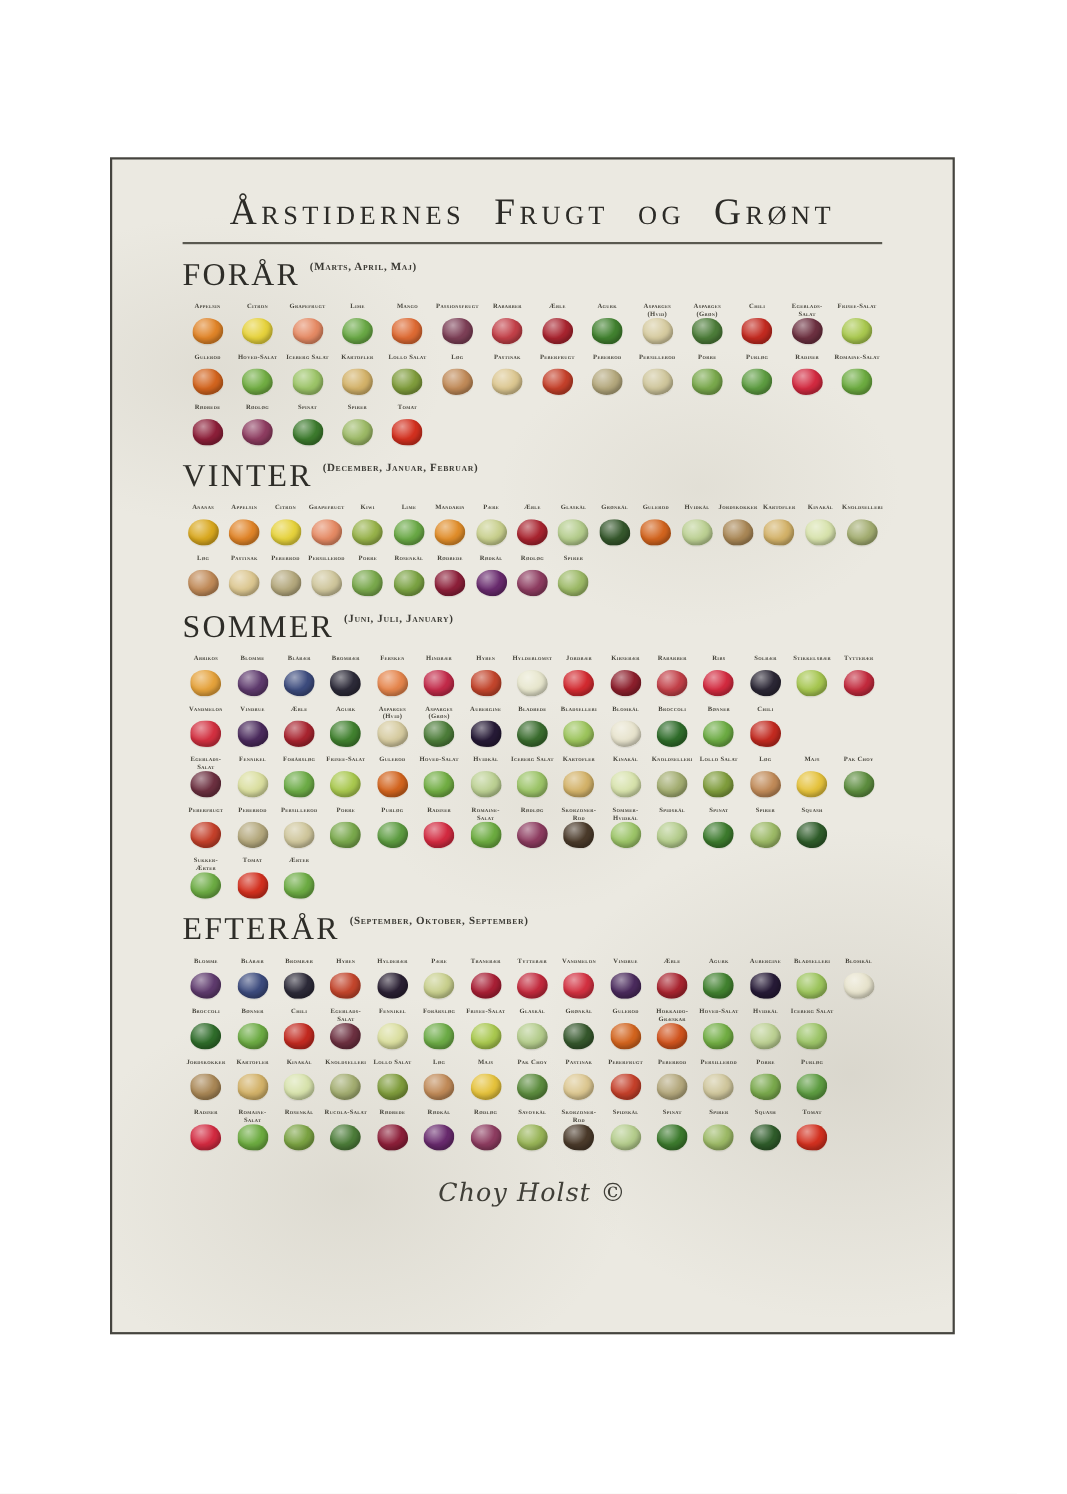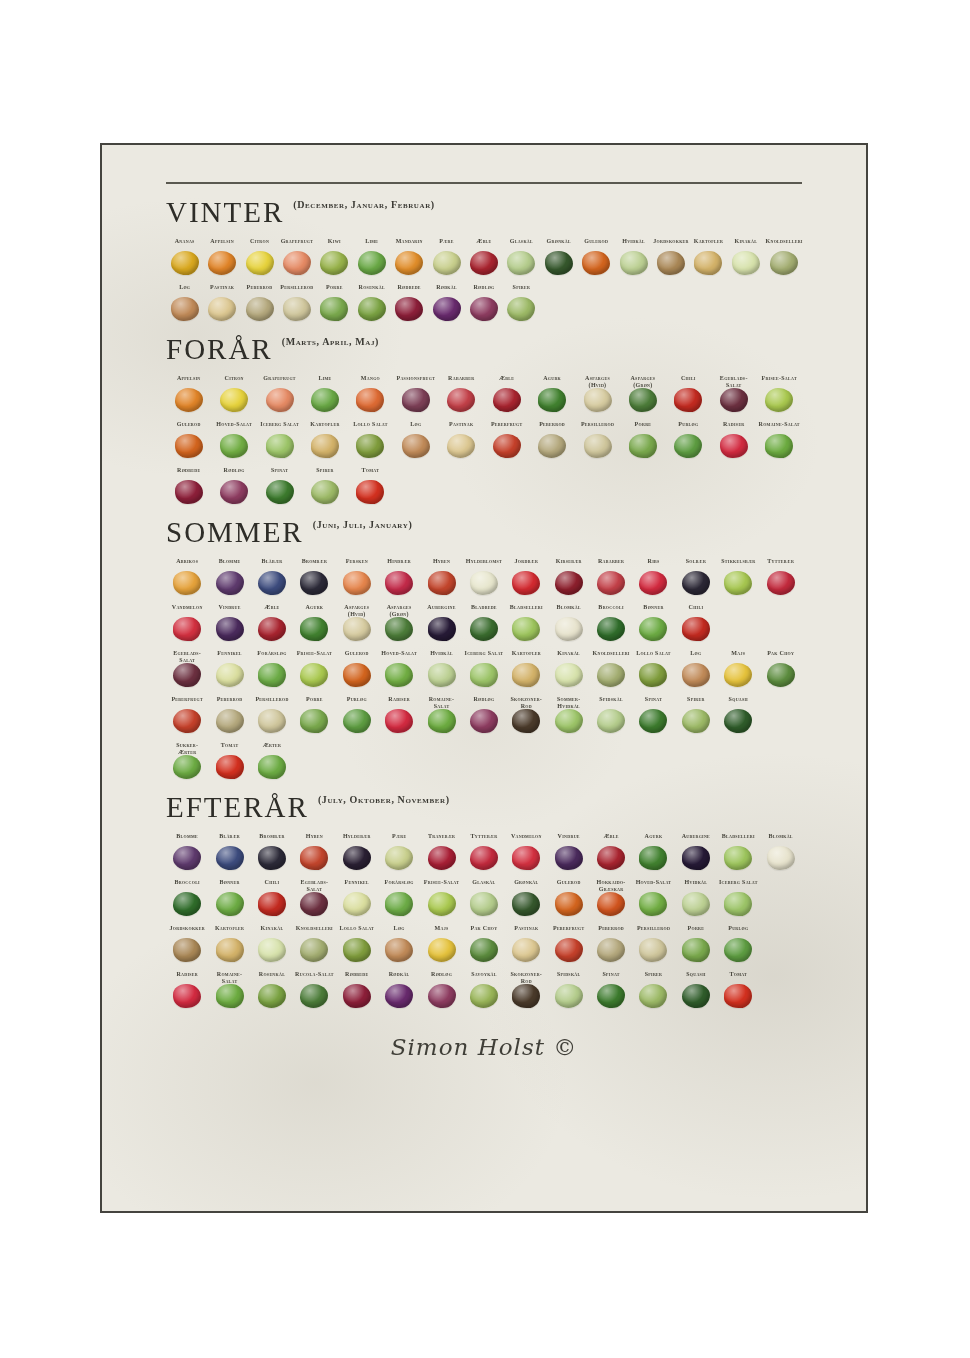--- a/index.html
+++ b/index.html
@@ -46,23 +46,201 @@
     font-family:"DejaVu Serif", serif;font-style:italic;font-size:23px;letter-spacing:1px;
     color:#403f38;margin-top:2px;
   }
 </style>
 </head>
 <body>
 
 <div class="poster-frame">
   <div class="poster">
     <header>
+      <h1>Årstidernes Frugt og Grønt</h1>
       <div class="title-rule"></div>
     </header>
     <main>
+  <section class="season">
+    <h2 class="season-head">
+      <span class="season-name">Forår</span>
+      <span class="season-months">(Marts, April, Maj)</span>
+    </h2>
+    <div class="rows">
+            <div class="row">
+  <figure class="item" style="flex: 0 0 7.143%;">
+    <figcaption class="item-label">Appelsin</figcaption>
+    <span class="blob" style="background: radial-gradient(circle at 35% 28%, rgba(255, 255, 255, 0.5), rgba(255, 255, 255, 0) 48%), rgb(224, 132, 40); border-radius: 46% 54% 52% 48% / 55% 48% 52% 45%;"></span>
+  </figure>
+
+  <figure class="item" style="flex: 0 0 7.143%;">
+    <figcaption class="item-label">Citron</figcaption>
+    <span class="blob" style="background: radial-gradient(circle at 35% 28%, rgba(255, 255, 255, 0.5), rgba(255, 255, 255, 0) 48%), rgb(230, 210, 60); border-radius: 50% 50% 46% 54% / 52% 45% 55% 48%;"></span>
+  </figure>
+
+  <figure class="item" style="flex: 0 0 7.143%;">
+    <figcaption class="item-label">Grapefrugt</figcaption>
+    <span class="blob" style="background: radial-gradient(circle at 35% 28%, rgba(255, 255, 255, 0.5), rgba(255, 255, 255, 0) 48%), rgb(229, 138, 100); border-radius: 50% 50% 46% 54% / 52% 45% 55% 48%;"></span>
+  </figure>
+
+  <figure class="item" style="flex: 0 0 7.143%;">
+    <figcaption class="item-label">Lime</figcaption>
+    <span class="blob" style="background: radial-gradient(circle at 35% 28%, rgba(255, 255, 255, 0.5), rgba(255, 255, 255, 0) 48%), rgb(105, 168, 69); border-radius: 46% 54% 52% 48% / 55% 48% 52% 45%;"></span>
+  </figure>
+
+  <figure class="item" style="flex: 0 0 7.143%;">
+    <figcaption class="item-label">Mango</figcaption>
+    <span class="blob" style="background: radial-gradient(circle at 35% 28%, rgba(255, 255, 255, 0.5), rgba(255, 255, 255, 0) 48%), rgb(221, 106, 51); border-radius: 52% 48% 45% 55% / 48% 52% 55% 45%;"></span>
+  </figure>
+
+  <figure class="item" style="flex: 0 0 7.143%;">
+    <figcaption class="item-label">Passionsfrugt</figcaption>
+    <span class="blob" style="background: radial-gradient(circle at 35% 28%, rgba(255, 255, 255, 0.5), rgba(255, 255, 255, 0) 48%), rgb(124, 63, 86); border-radius: 52% 48% 45% 55% / 48% 52% 55% 45%;"></span>
+  </figure>
+
+  <figure class="item" style="flex: 0 0 7.143%;">
+    <figcaption class="item-label">Rabarber</figcaption>
+    <span class="blob" style="background: radial-gradient(circle at 35% 28%, rgba(255, 255, 255, 0.5), rgba(255, 255, 255, 0) 48%), rgb(194, 64, 72); border-radius: 46% 54% 52% 48% / 55% 48% 52% 45%;"></span>
+  </figure>
+
+  <figure class="item" style="flex: 0 0 7.143%;">
+    <figcaption class="item-label">Æble</figcaption>
+    <span class="blob" style="background: radial-gradient(circle at 35% 28%, rgba(255, 255, 255, 0.5), rgba(255, 255, 255, 0) 48%), rgb(168, 36, 47); border-radius: 46% 54% 52% 48% / 55% 48% 52% 45%;"></span>
+  </figure>
+
+  <figure class="item" style="flex: 0 0 7.143%;">
+    <figcaption class="item-label">Agurk</figcaption>
+    <span class="blob" style="background: radial-gradient(circle at 35% 28%, rgba(255, 255, 255, 0.5), rgba(255, 255, 255, 0) 48%), rgb(65, 129, 47); border-radius: 52% 48% 45% 55% / 48% 52% 55% 45%;"></span>
+  </figure>
+
+  <figure class="item" style="flex: 0 0 7.143%;">
+    <figcaption class="item-label">Asparges (Hvid)</figcaption>
+    <span class="blob" style="background: radial-gradient(circle at 35% 28%, rgba(255, 255, 255, 0.5), rgba(255, 255, 255, 0) 48%), rgb(214, 203, 160); border-radius: 48% 52% 55% 45% / 45% 55% 48% 52%;"></span>
+  </figure>
+
+  <figure class="item" style="flex: 0 0 7.143%;">
+    <figcaption class="item-label">Asparges (Grøn)</figcaption>
+    <span class="blob" style="background: radial-gradient(circle at 35% 28%, rgba(255, 255, 255, 0.5), rgba(255, 255, 255, 0) 48%), rgb(76, 124, 57); border-radius: 48% 52% 55% 45% / 45% 55% 48% 52%;"></span>
+  </figure>
+
+  <figure class="item" style="flex: 0 0 7.143%;">
+    <figcaption class="item-label">Chili</figcaption>
+    <span class="blob" style="background: radial-gradient(circle at 35% 28%, rgba(255, 255, 255, 0.5), rgba(255, 255, 255, 0) 48%), rgb(194, 42, 32); border-radius: 52% 48% 45% 55% / 48% 52% 55% 45%;"></span>
+  </figure>
+
+  <figure class="item" style="flex: 0 0 7.143%;">
+    <figcaption class="item-label">Egeblads-Salat</figcaption>
+    <span class="blob" style="background: radial-gradient(circle at 35% 28%, rgba(255, 255, 255, 0.5), rgba(255, 255, 255, 0) 48%), rgb(108, 48, 64); border-radius: 50% 50% 46% 54% / 52% 45% 55% 48%;"></span>
+  </figure>
+
+  <figure class="item" style="flex: 0 0 7.143%;">
+    <figcaption class="item-label">Frisee-Salat</figcaption>
+    <span class="blob" style="background: radial-gradient(circle at 35% 28%, rgba(255, 255, 255, 0.5), rgba(255, 255, 255, 0) 48%), rgb(169, 200, 79); border-radius: 46% 54% 52% 48% / 55% 48% 52% 45%;"></span>
+  </figure>
+</div>
+            <div class="row">
+  <figure class="item" style="flex: 0 0 7.143%;">
+    <figcaption class="item-label">Gulerod</figcaption>
+    <span class="blob" style="background: radial-gradient(circle at 35% 28%, rgba(255, 255, 255, 0.5), rgba(255, 255, 255, 0) 48%), rgb(210, 100, 30); border-radius: 48% 52% 55% 45% / 45% 55% 48% 52%;"></span>
+  </figure>
+
+  <figure class="item" style="flex: 0 0 7.143%;">
+    <figcaption class="item-label">Hoved-Salat</figcaption>
+    <span class="blob" style="background: radial-gradient(circle at 35% 28%, rgba(255, 255, 255, 0.5), rgba(255, 255, 255, 0) 48%), rgb(113, 173, 67); border-radius: 48% 52% 55% 45% / 45% 55% 48% 52%;"></span>
+  </figure>
+
+  <figure class="item" style="flex: 0 0 7.143%;">
+    <figcaption class="item-label">Iceberg Salat</figcaption>
+    <span class="blob" style="background: radial-gradient(circle at 35% 28%, rgba(255, 255, 255, 0.5), rgba(255, 255, 255, 0) 48%), rgb(156, 196, 104); border-radius: 52% 48% 45% 55% / 48% 52% 55% 45%;"></span>
+  </figure>
+
+  <figure class="item" style="flex: 0 0 7.143%;">
+    <figcaption class="item-label">Kartofler</figcaption>
+    <span class="blob" style="background: radial-gradient(circle at 35% 28%, rgba(255, 255, 255, 0.5), rgba(255, 255, 255, 0) 48%), rgb(211, 178, 105); border-radius: 52% 48% 45% 55% / 48% 52% 55% 45%;"></span>
+  </figure>
+
+  <figure class="item" style="flex: 0 0 7.143%;">
+    <figcaption class="item-label">Lollo Salat</figcaption>
+    <span class="blob" style="background: radial-gradient(circle at 35% 28%, rgba(255, 255, 255, 0.5), rgba(255, 255, 255, 0) 48%), rgb(127, 156, 60); border-radius: 48% 52% 55% 45% / 45% 55% 48% 52%;"></span>
+  </figure>
+
+  <figure class="item" style="flex: 0 0 7.143%;">
+    <figcaption class="item-label">Løg</figcaption>
+    <span class="blob" style="background: radial-gradient(circle at 35% 28%, rgba(255, 255, 255, 0.5), rgba(255, 255, 255, 0) 48%), rgb(192, 138, 88); border-radius: 48% 52% 55% 45% / 45% 55% 48% 52%;"></span>
+  </figure>
+
+  <figure class="item" style="flex: 0 0 7.143%;">
+    <figcaption class="item-label">Pastinak</figcaption>
+    <span class="blob" style="background: radial-gradient(circle at 35% 28%, rgba(255, 255, 255, 0.5), rgba(255, 255, 255, 0) 48%), rgb(220, 199, 145); border-radius: 46% 54% 52% 48% / 55% 48% 52% 45%;"></span>
+  </figure>
+
+  <figure class="item" style="flex: 0 0 7.143%;">
+    <figcaption class="item-label">Peberfrugt</figcaption>
+    <span class="blob" style="background: radial-gradient(circle at 35% 28%, rgba(255, 255, 255, 0.5), rgba(255, 255, 255, 0) 48%), rgb(196, 64, 42); border-radius: 50% 50% 46% 54% / 52% 45% 55% 48%;"></span>
+  </figure>
+
+  <figure class="item" style="flex: 0 0 7.143%;">
+    <figcaption class="item-label">Peberrod</figcaption>
+    <span class="blob" style="background: radial-gradient(circle at 35% 28%, rgba(255, 255, 255, 0.5), rgba(255, 255, 255, 0) 48%), rgb(180, 168, 125); border-radius: 46% 54% 52% 48% / 55% 48% 52% 45%;"></span>
+  </figure>
+
+  <figure class="item" style="flex: 0 0 7.143%;">
+    <figcaption class="item-label">Persillerod</figcaption>
+    <span class="blob" style="background: radial-gradient(circle at 35% 28%, rgba(255, 255, 255, 0.5), rgba(255, 255, 255, 0) 48%), rgb(207, 198, 156); border-radius: 48% 52% 55% 45% / 45% 55% 48% 52%;"></span>
+  </figure>
+
+  <figure class="item" style="flex: 0 0 7.143%;">
+    <figcaption class="item-label">Porre</figcaption>
+    <span class="blob" style="background: radial-gradient(circle at 35% 28%, rgba(255, 255, 255, 0.5), rgba(255, 255, 255, 0) 48%), rgb(121, 168, 76); border-radius: 52% 48% 45% 55% / 48% 52% 55% 45%;"></span>
+  </figure>
+
+  <figure class="item" style="flex: 0 0 7.143%;">
+    <figcaption class="item-label">Purløg</figcaption>
+    <span class="blob" style="background: radial-gradient(circle at 35% 28%, rgba(255, 255, 255, 0.5), rgba(255, 255, 255, 0) 48%), rgb(93, 156, 65); border-radius: 50% 50% 46% 54% / 52% 45% 55% 48%;"></span>
+  </figure>
+
+  <figure class="item" style="flex: 0 0 7.143%;">
+    <figcaption class="item-label">Radiser</figcaption>
+    <span class="blob" style="background: radial-gradient(circle at 35% 28%, rgba(255, 255, 255, 0.5), rgba(255, 255, 255, 0) 48%), rgb(210, 42, 64); border-radius: 48% 52% 55% 45% / 45% 55% 48% 52%;"></span>
+  </figure>
+
+  <figure class="item" style="flex: 0 0 7.143%;">
+    <figcaption class="item-label">Romaine-Salat</figcaption>
+    <span class="blob" style="background: radial-gradient(circle at 35% 28%, rgba(255, 255, 255, 0.5), rgba(255, 255, 255, 0) 48%), rgb(108, 171, 64); border-radius: 52% 48% 45% 55% / 48% 52% 55% 45%;"></span>
+  </figure>
+</div>
+            <div class="row">
+  <figure class="item" style="flex: 0 0 7.143%;">
+    <figcaption class="item-label">Rødbede</figcaption>
+    <span class="blob" style="background: radial-gradient(circle at 35% 28%, rgba(255, 255, 255, 0.5), rgba(255, 255, 255, 0) 48%), rgb(140, 31, 57); border-radius: 48% 52% 55% 45% / 45% 55% 48% 52%;"></span>
+  </figure>
+
+  <figure class="item" style="flex: 0 0 7.143%;">
+    <figcaption class="item-label">Rødløg</figcaption>
+    <span class="blob" style="background: radial-gradient(circle at 35% 28%, rgba(255, 255, 255, 0.5), rgba(255, 255, 255, 0) 48%), rgb(141, 60, 96); border-radius: 50% 50% 46% 54% / 52% 45% 55% 48%;"></span>
+  </figure>
+
+  <figure class="item" style="flex: 0 0 7.143%;">
+    <figcaption class="item-label">Spinat</figcaption>
+    <span class="blob" style="background: radial-gradient(circle at 35% 28%, rgba(255, 255, 255, 0.5), rgba(255, 255, 255, 0) 48%), rgb(60, 122, 45); border-radius: 50% 50% 46% 54% / 52% 45% 55% 48%;"></span>
+  </figure>
+
+  <figure class="item" style="flex: 0 0 7.143%;">
+    <figcaption class="item-label">Spirer</figcaption>
+    <span class="blob" style="background: radial-gradient(circle at 35% 28%, rgba(255, 255, 255, 0.5), rgba(255, 255, 255, 0) 48%), rgb(156, 185, 102); border-radius: 50% 50% 46% 54% / 52% 45% 55% 48%;"></span>
+  </figure>
+
+  <figure class="item" style="flex: 0 0 7.143%;">
+    <figcaption class="item-label">Tomat</figcaption>
+    <span class="blob" style="background: radial-gradient(circle at 35% 28%, rgba(255, 255, 255, 0.5), rgba(255, 255, 255, 0) 48%), rgb(210, 48, 31); border-radius: 52% 48% 45% 55% / 48% 52% 55% 45%;"></span>
+  </figure>
+</div>
+          </div>
+  </section>
+
   <section class="season">
     <h2 class="season-head">
       <span class="season-name">Vinter</span>
       <span class="season-months">(December, Januar, Februar)</span>
     </h2>
     <div class="rows">
             <div class="row">
   <figure class="item" style="flex: 0 0 5.882%;">
     <figcaption class="item-label">Ananas</figcaption>
     <span class="blob" style="background: radial-gradient(circle at 35% 28%, rgba(255, 255, 255, 0.5), rgba(255, 255, 255, 0) 48%), rgb(217, 168, 31); border-radius: 50% 50% 46% 54% / 52% 45% 55% 48%;"></span>
@@ -197,197 +375,20 @@
   <figure class="item" style="flex: 0 0 5.882%;">
     <figcaption class="item-label">Spirer</figcaption>
     <span class="blob" style="background: radial-gradient(circle at 35% 28%, rgba(255, 255, 255, 0.5), rgba(255, 255, 255, 0) 48%), rgb(156, 185, 102); border-radius: 50% 50% 46% 54% / 52% 45% 55% 48%;"></span>
   </figure>
 </div>
           </div>
   </section>
 
   <section class="season">
     <h2 class="season-head">
-      <span class="season-name">Forår</span>
-      <span class="season-months">(Marts, April, Maj)</span>
-    </h2>
-    <div class="rows">
-            <div class="row">
-  <figure class="item" style="flex: 0 0 7.143%;">
-    <figcaption class="item-label">Appelsin</figcaption>
-    <span class="blob" style="background: radial-gradient(circle at 35% 28%, rgba(255, 255, 255, 0.5), rgba(255, 255, 255, 0) 48%), rgb(224, 132, 40); border-radius: 46% 54% 52% 48% / 55% 48% 52% 45%;"></span>
-  </figure>
-
-  <figure class="item" style="flex: 0 0 7.143%;">
-    <figcaption class="item-label">Citron</figcaption>
-    <span class="blob" style="background: radial-gradient(circle at 35% 28%, rgba(255, 255, 255, 0.5), rgba(255, 255, 255, 0) 48%), rgb(230, 210, 60); border-radius: 50% 50% 46% 54% / 52% 45% 55% 48%;"></span>
-  </figure>
-
-  <figure class="item" style="flex: 0 0 7.143%;">
-    <figcaption class="item-label">Grapefrugt</figcaption>
-    <span class="blob" style="background: radial-gradient(circle at 35% 28%, rgba(255, 255, 255, 0.5), rgba(255, 255, 255, 0) 48%), rgb(229, 138, 100); border-radius: 50% 50% 46% 54% / 52% 45% 55% 48%;"></span>
-  </figure>
-
-  <figure class="item" style="flex: 0 0 7.143%;">
-    <figcaption class="item-label">Lime</figcaption>
-    <span class="blob" style="background: radial-gradient(circle at 35% 28%, rgba(255, 255, 255, 0.5), rgba(255, 255, 255, 0) 48%), rgb(105, 168, 69); border-radius: 46% 54% 52% 48% / 55% 48% 52% 45%;"></span>
-  </figure>
-
-  <figure class="item" style="flex: 0 0 7.143%;">
-    <figcaption class="item-label">Mango</figcaption>
-    <span class="blob" style="background: radial-gradient(circle at 35% 28%, rgba(255, 255, 255, 0.5), rgba(255, 255, 255, 0) 48%), rgb(221, 106, 51); border-radius: 52% 48% 45% 55% / 48% 52% 55% 45%;"></span>
-  </figure>
-
-  <figure class="item" style="flex: 0 0 7.143%;">
-    <figcaption class="item-label">Passionsfrugt</figcaption>
-    <span class="blob" style="background: radial-gradient(circle at 35% 28%, rgba(255, 255, 255, 0.5), rgba(255, 255, 255, 0) 48%), rgb(124, 63, 86); border-radius: 52% 48% 45% 55% / 48% 52% 55% 45%;"></span>
-  </figure>
-
-  <figure class="item" style="flex: 0 0 7.143%;">
-    <figcaption class="item-label">Rabarber</figcaption>
-    <span class="blob" style="background: radial-gradient(circle at 35% 28%, rgba(255, 255, 255, 0.5), rgba(255, 255, 255, 0) 48%), rgb(194, 64, 72); border-radius: 46% 54% 52% 48% / 55% 48% 52% 45%;"></span>
-  </figure>
-
-  <figure class="item" style="flex: 0 0 7.143%;">
-    <figcaption class="item-label">Æble</figcaption>
-    <span class="blob" style="background: radial-gradient(circle at 35% 28%, rgba(255, 255, 255, 0.5), rgba(255, 255, 255, 0) 48%), rgb(168, 36, 47); border-radius: 46% 54% 52% 48% / 55% 48% 52% 45%;"></span>
-  </figure>
-
-  <figure class="item" style="flex: 0 0 7.143%;">
-    <figcaption class="item-label">Agurk</figcaption>
-    <span class="blob" style="background: radial-gradient(circle at 35% 28%, rgba(255, 255, 255, 0.5), rgba(255, 255, 255, 0) 48%), rgb(65, 129, 47); border-radius: 52% 48% 45% 55% / 48% 52% 55% 45%;"></span>
-  </figure>
-
-  <figure class="item" style="flex: 0 0 7.143%;">
-    <figcaption class="item-label">Asparges (Hvid)</figcaption>
-    <span class="blob" style="background: radial-gradient(circle at 35% 28%, rgba(255, 255, 255, 0.5), rgba(255, 255, 255, 0) 48%), rgb(214, 203, 160); border-radius: 48% 52% 55% 45% / 45% 55% 48% 52%;"></span>
-  </figure>
-
-  <figure class="item" style="flex: 0 0 7.143%;">
-    <figcaption class="item-label">Asparges (Grøn)</figcaption>
-    <span class="blob" style="background: radial-gradient(circle at 35% 28%, rgba(255, 255, 255, 0.5), rgba(255, 255, 255, 0) 48%), rgb(76, 124, 57); border-radius: 48% 52% 55% 45% / 45% 55% 48% 52%;"></span>
-  </figure>
-
-  <figure class="item" style="flex: 0 0 7.143%;">
-    <figcaption class="item-label">Chili</figcaption>
-    <span class="blob" style="background: radial-gradient(circle at 35% 28%, rgba(255, 255, 255, 0.5), rgba(255, 255, 255, 0) 48%), rgb(194, 42, 32); border-radius: 52% 48% 45% 55% / 48% 52% 55% 45%;"></span>
-  </figure>
-
-  <figure class="item" style="flex: 0 0 7.143%;">
-    <figcaption class="item-label">Egeblads-Salat</figcaption>
-    <span class="blob" style="background: radial-gradient(circle at 35% 28%, rgba(255, 255, 255, 0.5), rgba(255, 255, 255, 0) 48%), rgb(108, 48, 64); border-radius: 50% 50% 46% 54% / 52% 45% 55% 48%;"></span>
-  </figure>
-
-  <figure class="item" style="flex: 0 0 7.143%;">
-    <figcaption class="item-label">Frisee-Salat</figcaption>
-    <span class="blob" style="background: radial-gradient(circle at 35% 28%, rgba(255, 255, 255, 0.5), rgba(255, 255, 255, 0) 48%), rgb(169, 200, 79); border-radius: 46% 54% 52% 48% / 55% 48% 52% 45%;"></span>
-  </figure>
-</div>
-            <div class="row">
-  <figure class="item" style="flex: 0 0 7.143%;">
-    <figcaption class="item-label">Gulerod</figcaption>
-    <span class="blob" style="background: radial-gradient(circle at 35% 28%, rgba(255, 255, 255, 0.5), rgba(255, 255, 255, 0) 48%), rgb(210, 100, 30); border-radius: 48% 52% 55% 45% / 45% 55% 48% 52%;"></span>
-  </figure>
-
-  <figure class="item" style="flex: 0 0 7.143%;">
-    <figcaption class="item-label">Hoved-Salat</figcaption>
-    <span class="blob" style="background: radial-gradient(circle at 35% 28%, rgba(255, 255, 255, 0.5), rgba(255, 255, 255, 0) 48%), rgb(113, 173, 67); border-radius: 48% 52% 55% 45% / 45% 55% 48% 52%;"></span>
-  </figure>
-
-  <figure class="item" style="flex: 0 0 7.143%;">
-    <figcaption class="item-label">Iceberg Salat</figcaption>
-    <span class="blob" style="background: radial-gradient(circle at 35% 28%, rgba(255, 255, 255, 0.5), rgba(255, 255, 255, 0) 48%), rgb(156, 196, 104); border-radius: 52% 48% 45% 55% / 48% 52% 55% 45%;"></span>
-  </figure>
-
-  <figure class="item" style="flex: 0 0 7.143%;">
-    <figcaption class="item-label">Kartofler</figcaption>
-    <span class="blob" style="background: radial-gradient(circle at 35% 28%, rgba(255, 255, 255, 0.5), rgba(255, 255, 255, 0) 48%), rgb(211, 178, 105); border-radius: 52% 48% 45% 55% / 48% 52% 55% 45%;"></span>
-  </figure>
-
-  <figure class="item" style="flex: 0 0 7.143%;">
-    <figcaption class="item-label">Lollo Salat</figcaption>
-    <span class="blob" style="background: radial-gradient(circle at 35% 28%, rgba(255, 255, 255, 0.5), rgba(255, 255, 255, 0) 48%), rgb(127, 156, 60); border-radius: 48% 52% 55% 45% / 45% 55% 48% 52%;"></span>
-  </figure>
-
-  <figure class="item" style="flex: 0 0 7.143%;">
-    <figcaption class="item-label">Løg</figcaption>
-    <span class="blob" style="background: radial-gradient(circle at 35% 28%, rgba(255, 255, 255, 0.5), rgba(255, 255, 255, 0) 48%), rgb(192, 138, 88); border-radius: 48% 52% 55% 45% / 45% 55% 48% 52%;"></span>
-  </figure>
-
-  <figure class="item" style="flex: 0 0 7.143%;">
-    <figcaption class="item-label">Pastinak</figcaption>
-    <span class="blob" style="background: radial-gradient(circle at 35% 28%, rgba(255, 255, 255, 0.5), rgba(255, 255, 255, 0) 48%), rgb(220, 199, 145); border-radius: 46% 54% 52% 48% / 55% 48% 52% 45%;"></span>
-  </figure>
-
-  <figure class="item" style="flex: 0 0 7.143%;">
-    <figcaption class="item-label">Peberfrugt</figcaption>
-    <span class="blob" style="background: radial-gradient(circle at 35% 28%, rgba(255, 255, 255, 0.5), rgba(255, 255, 255, 0) 48%), rgb(196, 64, 42); border-radius: 50% 50% 46% 54% / 52% 45% 55% 48%;"></span>
-  </figure>
-
-  <figure class="item" style="flex: 0 0 7.143%;">
-    <figcaption class="item-label">Peberrod</figcaption>
-    <span class="blob" style="background: radial-gradient(circle at 35% 28%, rgba(255, 255, 255, 0.5), rgba(255, 255, 255, 0) 48%), rgb(180, 168, 125); border-radius: 46% 54% 52% 48% / 55% 48% 52% 45%;"></span>
-  </figure>
-
-  <figure class="item" style="flex: 0 0 7.143%;">
-    <figcaption class="item-label">Persillerod</figcaption>
-    <span class="blob" style="background: radial-gradient(circle at 35% 28%, rgba(255, 255, 255, 0.5), rgba(255, 255, 255, 0) 48%), rgb(207, 198, 156); border-radius: 48% 52% 55% 45% / 45% 55% 48% 52%;"></span>
-  </figure>
-
-  <figure class="item" style="flex: 0 0 7.143%;">
-    <figcaption class="item-label">Porre</figcaption>
-    <span class="blob" style="background: radial-gradient(circle at 35% 28%, rgba(255, 255, 255, 0.5), rgba(255, 255, 255, 0) 48%), rgb(121, 168, 76); border-radius: 52% 48% 45% 55% / 48% 52% 55% 45%;"></span>
-  </figure>
-
-  <figure class="item" style="flex: 0 0 7.143%;">
-    <figcaption class="item-label">Purløg</figcaption>
-    <span class="blob" style="background: radial-gradient(circle at 35% 28%, rgba(255, 255, 255, 0.5), rgba(255, 255, 255, 0) 48%), rgb(93, 156, 65); border-radius: 50% 50% 46% 54% / 52% 45% 55% 48%;"></span>
-  </figure>
-
-  <figure class="item" style="flex: 0 0 7.143%;">
-    <figcaption class="item-label">Radiser</figcaption>
-    <span class="blob" style="background: radial-gradient(circle at 35% 28%, rgba(255, 255, 255, 0.5), rgba(255, 255, 255, 0) 48%), rgb(210, 42, 64); border-radius: 48% 52% 55% 45% / 45% 55% 48% 52%;"></span>
-  </figure>
-
-  <figure class="item" style="flex: 0 0 7.143%;">
-    <figcaption class="item-label">Romaine-Salat</figcaption>
-    <span class="blob" style="background: radial-gradient(circle at 35% 28%, rgba(255, 255, 255, 0.5), rgba(255, 255, 255, 0) 48%), rgb(108, 171, 64); border-radius: 52% 48% 45% 55% / 48% 52% 55% 45%;"></span>
-  </figure>
-</div>
-            <div class="row">
-  <figure class="item" style="flex: 0 0 7.143%;">
-    <figcaption class="item-label">Rødbede</figcaption>
-    <span class="blob" style="background: radial-gradient(circle at 35% 28%, rgba(255, 255, 255, 0.5), rgba(255, 255, 255, 0) 48%), rgb(140, 31, 57); border-radius: 48% 52% 55% 45% / 45% 55% 48% 52%;"></span>
-  </figure>
-
-  <figure class="item" style="flex: 0 0 7.143%;">
-    <figcaption class="item-label">Rødløg</figcaption>
-    <span class="blob" style="background: radial-gradient(circle at 35% 28%, rgba(255, 255, 255, 0.5), rgba(255, 255, 255, 0) 48%), rgb(141, 60, 96); border-radius: 50% 50% 46% 54% / 52% 45% 55% 48%;"></span>
-  </figure>
-
-  <figure class="item" style="flex: 0 0 7.143%;">
-    <figcaption class="item-label">Spinat</figcaption>
-    <span class="blob" style="background: radial-gradient(circle at 35% 28%, rgba(255, 255, 255, 0.5), rgba(255, 255, 255, 0) 48%), rgb(60, 122, 45); border-radius: 50% 50% 46% 54% / 52% 45% 55% 48%;"></span>
-  </figure>
-
-  <figure class="item" style="flex: 0 0 7.143%;">
-    <figcaption class="item-label">Spirer</figcaption>
-    <span class="blob" style="background: radial-gradient(circle at 35% 28%, rgba(255, 255, 255, 0.5), rgba(255, 255, 255, 0) 48%), rgb(156, 185, 102); border-radius: 50% 50% 46% 54% / 52% 45% 55% 48%;"></span>
-  </figure>
-
-  <figure class="item" style="flex: 0 0 7.143%;">
-    <figcaption class="item-label">Tomat</figcaption>
-    <span class="blob" style="background: radial-gradient(circle at 35% 28%, rgba(255, 255, 255, 0.5), rgba(255, 255, 255, 0) 48%), rgb(210, 48, 31); border-radius: 52% 48% 45% 55% / 48% 52% 55% 45%;"></span>
-  </figure>
-</div>
-          </div>
-  </section>
-
-  <section class="season">
-    <h2 class="season-head">
       <span class="season-name">Sommer</span>
       <span class="season-months">(Juni, Juli, January)</span>
     </h2>
     <div class="rows">
             <div class="row">
   <figure class="item" style="flex: 0 0 6.667%;">
     <figcaption class="item-label">Abrikos</figcaption>
     <span class="blob" style="background: radial-gradient(circle at 35% 28%, rgba(255, 255, 255, 0.5), rgba(255, 255, 255, 0) 48%), rgb(229, 162, 59); border-radius: 48% 52% 55% 45% / 45% 55% 48% 52%;"></span>
   </figure>
 
@@ -689,21 +690,21 @@
     <figcaption class="item-label">Ærter</figcaption>
     <span class="blob" style="background: radial-gradient(circle at 35% 28%, rgba(255, 255, 255, 0.5), rgba(255, 255, 255, 0) 48%), rgb(108, 171, 67); border-radius: 52% 48% 45% 55% / 48% 52% 55% 45%;"></span>
   </figure>
 </div>
           </div>
   </section>
 
   <section class="season">
     <h2 class="season-head">
       <span class="season-name">Efterår</span>
-      <span class="season-months">(July, Oktober, November)</span>
+      <span class="season-months">(September, Oktober, September)</span>
     </h2>
     <div class="rows">
             <div class="row">
   <figure class="item" style="flex: 0 0 6.667%;">
     <figcaption class="item-label">Blomme</figcaption>
     <span class="blob" style="background: radial-gradient(circle at 35% 28%, rgba(255, 255, 255, 0.5), rgba(255, 255, 255, 0) 48%), rgb(94, 58, 109); border-radius: 50% 50% 46% 54% / 52% 45% 55% 48%;"></span>
   </figure>
 
   <figure class="item" style="flex: 0 0 6.667%;">
     <figcaption class="item-label">Blåbær</figcaption>
@@ -985,16 +986,16 @@
 
   <figure class="item" style="flex: 0 0 6.667%;">
     <figcaption class="item-label">Tomat</figcaption>
     <span class="blob" style="background: radial-gradient(circle at 35% 28%, rgba(255, 255, 255, 0.5), rgba(255, 255, 255, 0) 48%), rgb(210, 48, 31); border-radius: 52% 48% 45% 55% / 48% 52% 55% 45%;"></span>
   </figure>
 </div>
           </div>
   </section>
 </main>
     <footer class="credit">
-      <div class="signature">Simon Holst ©</div>
+      <div class="signature">Choy Holst ©</div>
     </footer>
   </div>
 </div>
 
 </body></html>

